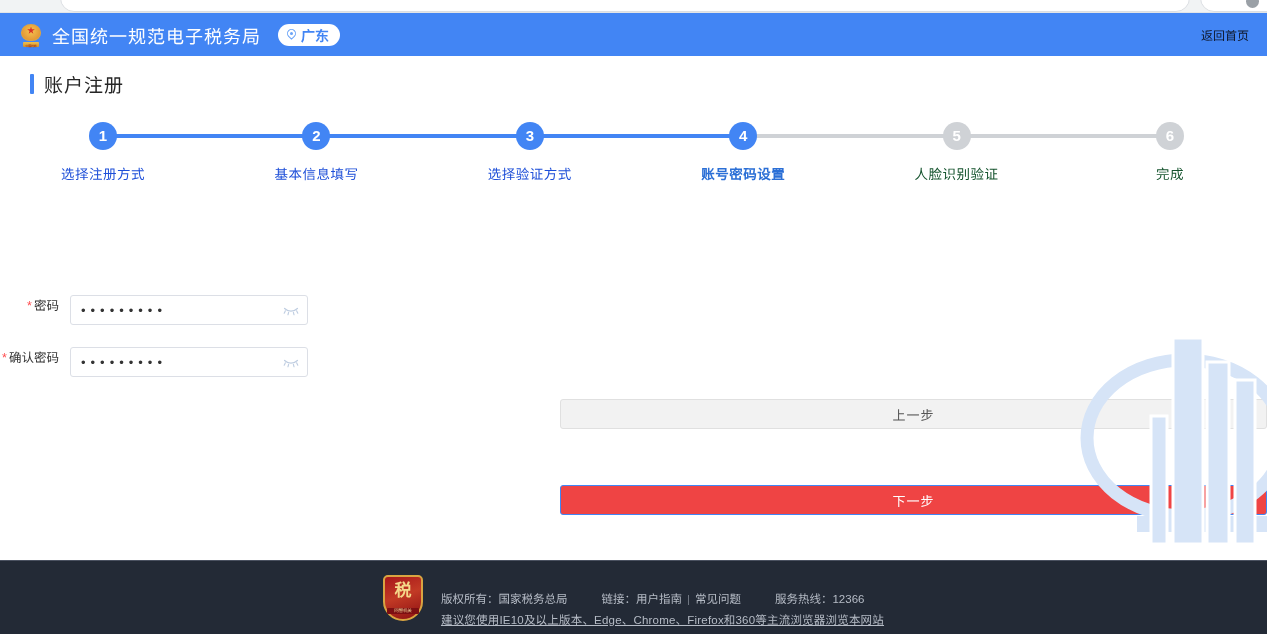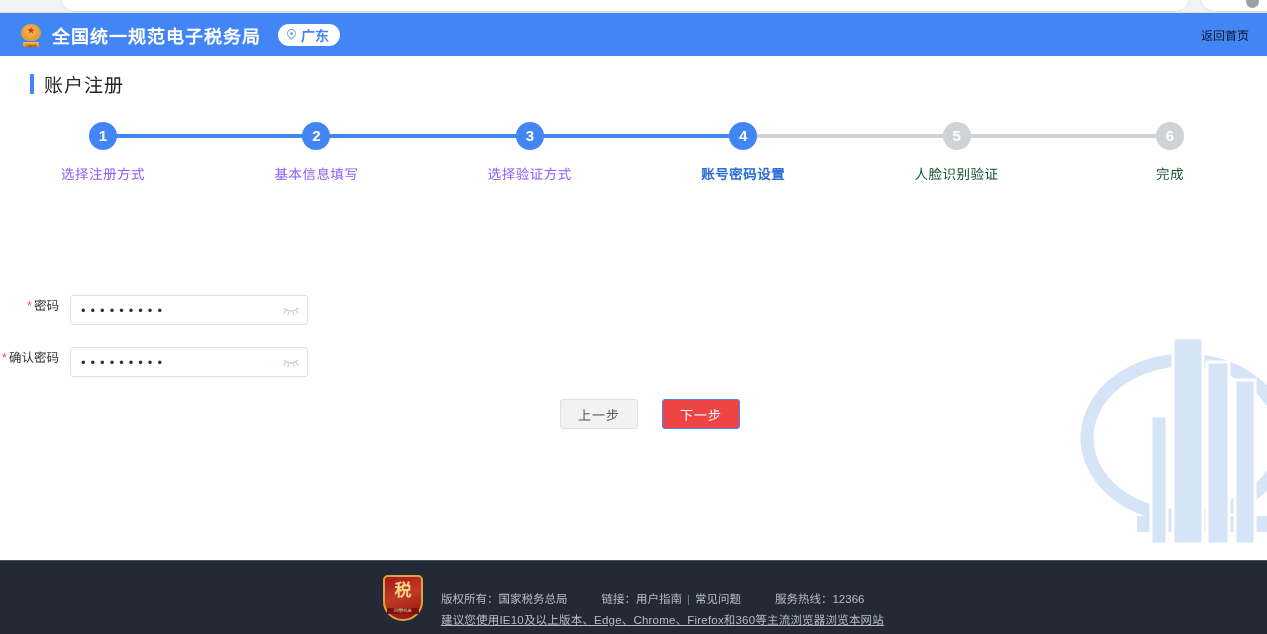--- a/index.html
+++ b/index.html
@@ -101,21 +101,21 @@
     line-height: 4px;
     text-align: center;
     color: #b04a18;
     letter-spacing: -0.2px;
     font-weight: bold;
   }
 
   .brand-title {
     color: #ffffff;
     font-size: 18px;
-    font-weight: bold;
+    font-weight: normal;
     letter-spacing: 1px;
     white-space: nowrap;
   }
 
   .region-badge {
     margin-left: 9px;
     background: #ffffff;
     border-radius: 12px;
     height: 22px;
     padding: 0 11px 0 8px;
@@ -218,21 +218,21 @@
   .step.active .step-circle,
   .step.done .step-circle { background: #4285f4; }
   .step.todo .step-circle { background: #cfd2d6; }
 
   .step-label {
     margin-top: 13px;
     font-size: 13.5px;
     letter-spacing: 0.5px;
     white-space: nowrap;
   }
-  .step.done .step-label { color: #8b5cf6; }
+  .step.done .step-label { color: #1d4ed8; }
   .step.active .step-label { color: #2b6fd6; font-weight: bold; }
   .step.todo .step-label { color: #14532d; }
 
   
   .form-area {
     position: absolute;
     top: 295px;
     left: 0;
     width: 1267px;
   }
@@ -274,23 +274,24 @@
     position: absolute;
     right: 9px;
     top: 8px;
     width: 16px; height: 14px;
     cursor: pointer;
     opacity: 0.55;
   }
 
   .button-row {
     display: flex;
-    gap: 24px;
+    gap: 56px;
     padding-left: 560px;
     margin-top: 8px;
+    flex-direction: column;
   }
   .btn {
     height: 30px;
     min-width: 58px;
     padding: 0 17px;
     border-radius: 3px;
     font-size: 13px;
     cursor: pointer;
     font-family: "Liberation Sans", sans-serif;
     letter-spacing: 1px;

